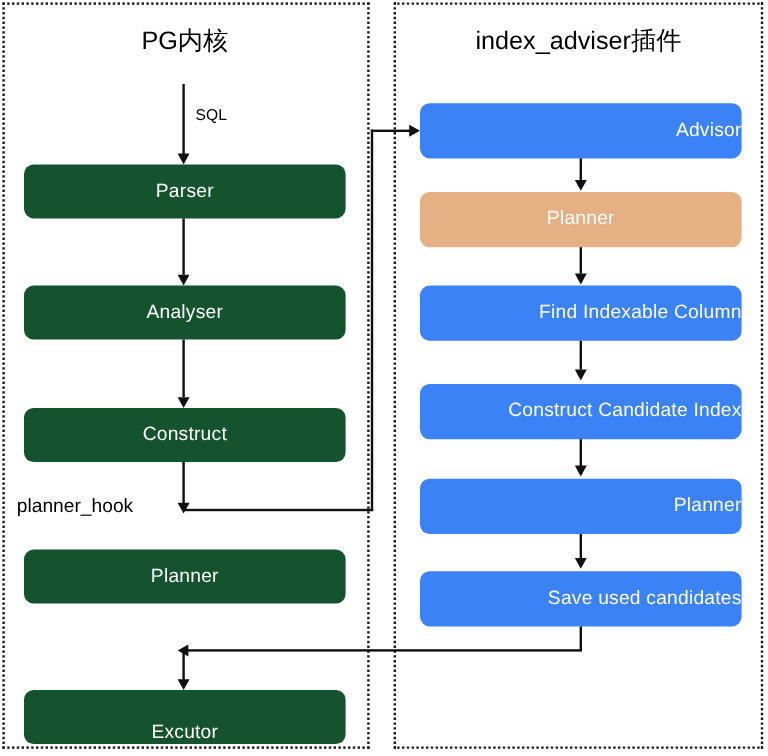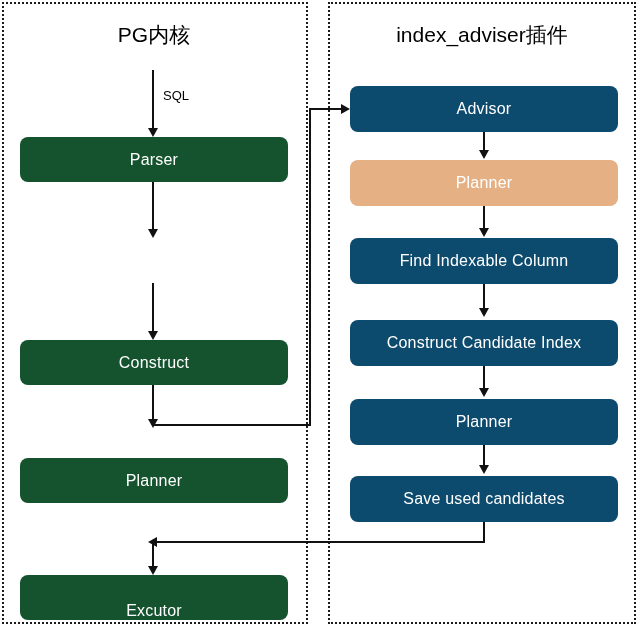--- a/index.html
+++ b/index.html
@@ -43,21 +43,21 @@
     align-items: center;
     justify-content: center;
     color: #ffffff;
     font-size: 16px;
     letter-spacing: 0.2px;
     box-sizing: border-box;
     text-align: center;
   }
   .node.orange      { background: #14532d; }
   .node.orange-dark { background: #e5b084; }
-  .node.green       { background: #0c4a6e; }
+  .node.green       { background: #3b82f6; justify-content: flex-end; }
 
   .free-label {
     position: absolute;
     color: #000000;
     white-space: nowrap;
   }
   #label-sql {
     left: 163px; top: 88px;
     font-size: 13px;
   }
@@ -111,32 +111,36 @@
   <div class="arrow-down" style="left:148px; top:128px;"></div>
   <div class="free-label" id="label-sql">SQL</div>
 
   <div class="node orange" style="left:20px; top:137px; width:268px; height:45px;">
     <span>Parser</span>
   </div>
 
   <div class="vline" style="left:152px; top:182px; height:47px;"></div>
   <div class="arrow-down" style="left:148px; top:229px;"></div>
 
+  <div class="node orange" style="left:20px; top:238px; width:268px; height:45px;">
+    <span>Analyser</span>
+  </div>
 
   <div class="vline" style="left:152px; top:283px; height:48px;"></div>
   <div class="arrow-down" style="left:148px; top:331px;"></div>
 
   <div class="node orange" style="left:20px; top:340px; width:268px; height:45px;">
     <span>Construct</span>
   </div>
 
   <div class="vline" style="left:152px; top:385px; height:40px;"></div>
 
   <div class="hline" style="left:152px; top:424px; width:159px;"></div>
   <div class="arrow-down" style="left:148px; top:419px;"></div>
+  <div class="free-label" id="label-planner-hook">planner_hook</div>
 
   <div class="vline" style="left:309px; top:108px; height:318px;"></div>
   <div class="hline" style="left:309px; top:108px; width:34px;"></div>
   <div class="arrow-right" style="left:341px; top:104px;"></div>
 
   <div class="node orange" style="left:20px; top:458px; width:268px; height:45px;">
     <span>Planner</span>
   </div>
 
   <div class="vline" style="left:152px; top:541px; height:28px;"></div>

